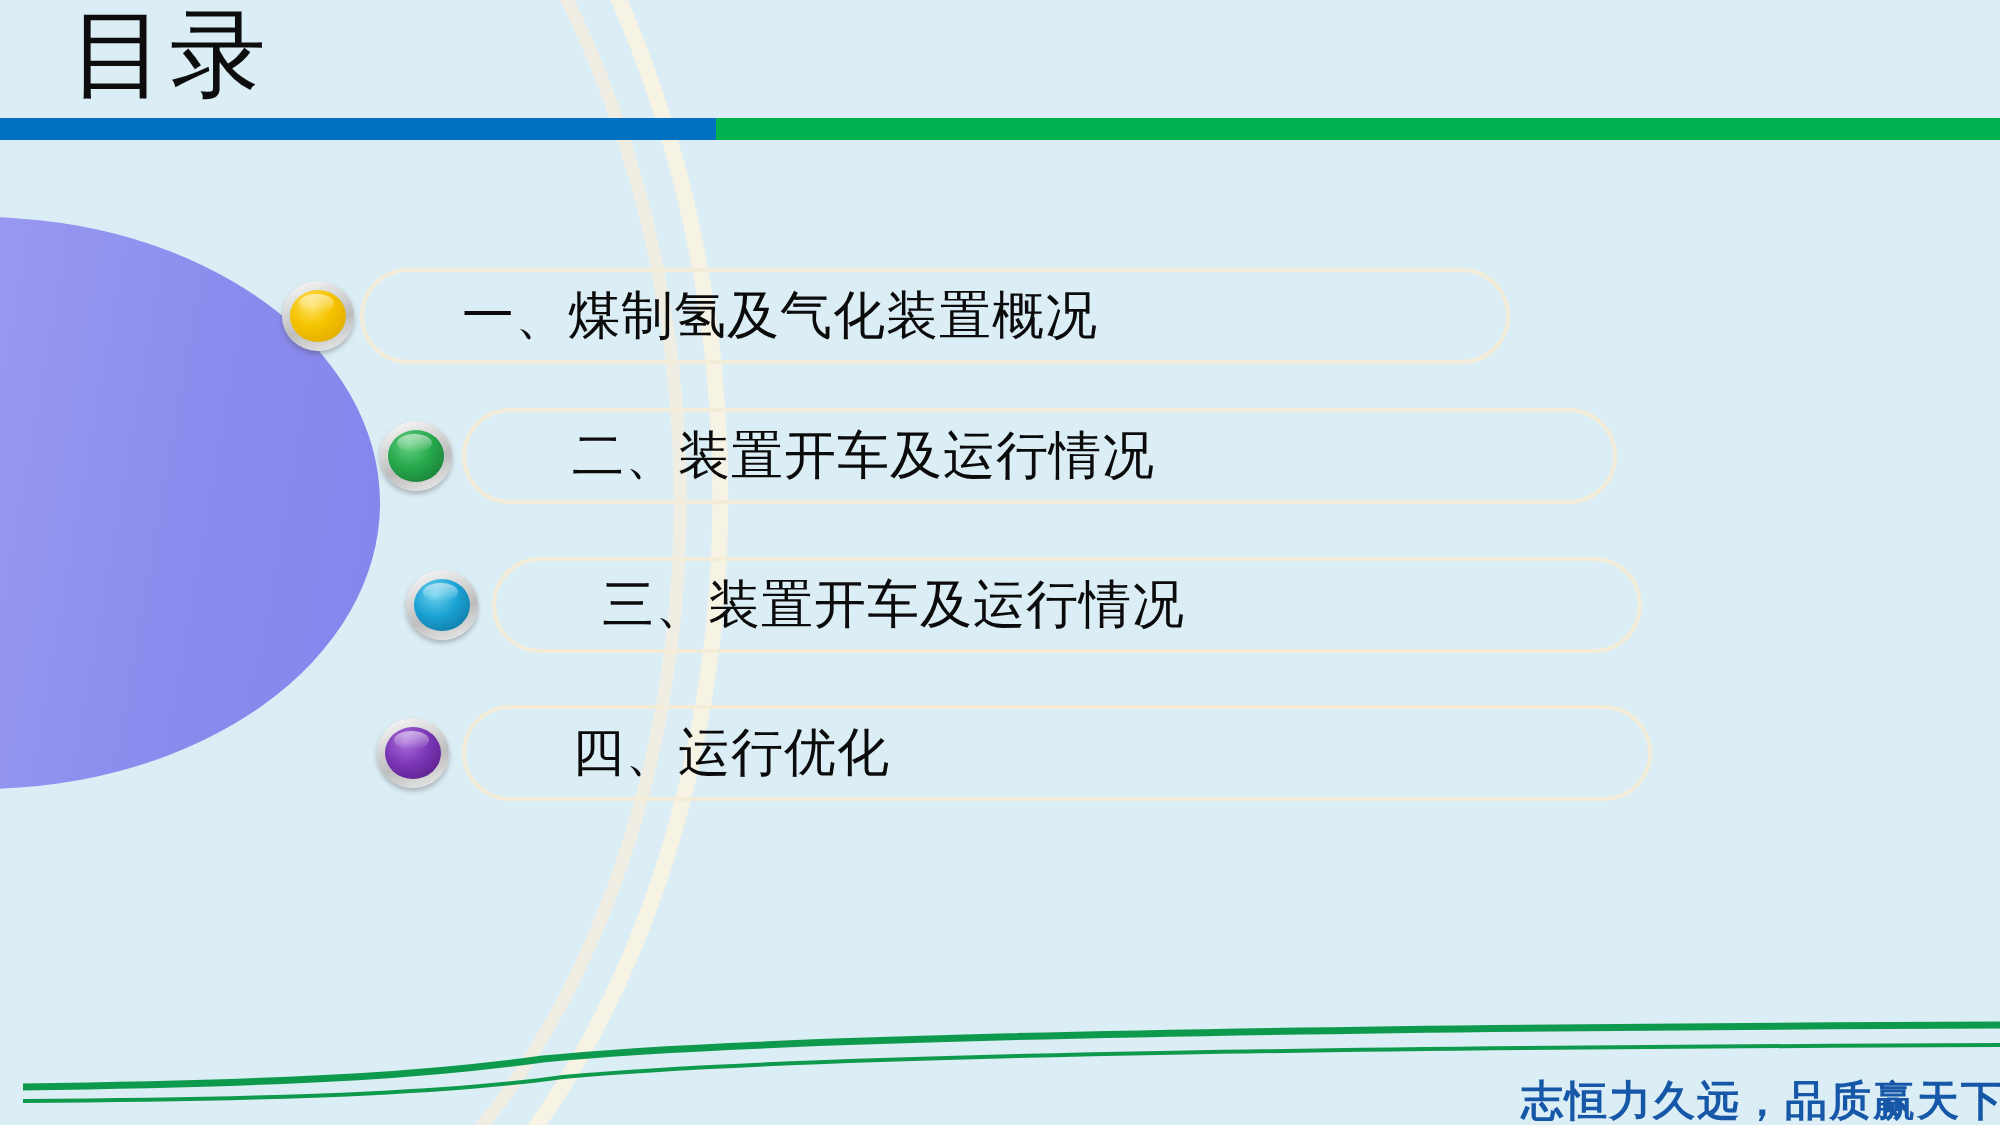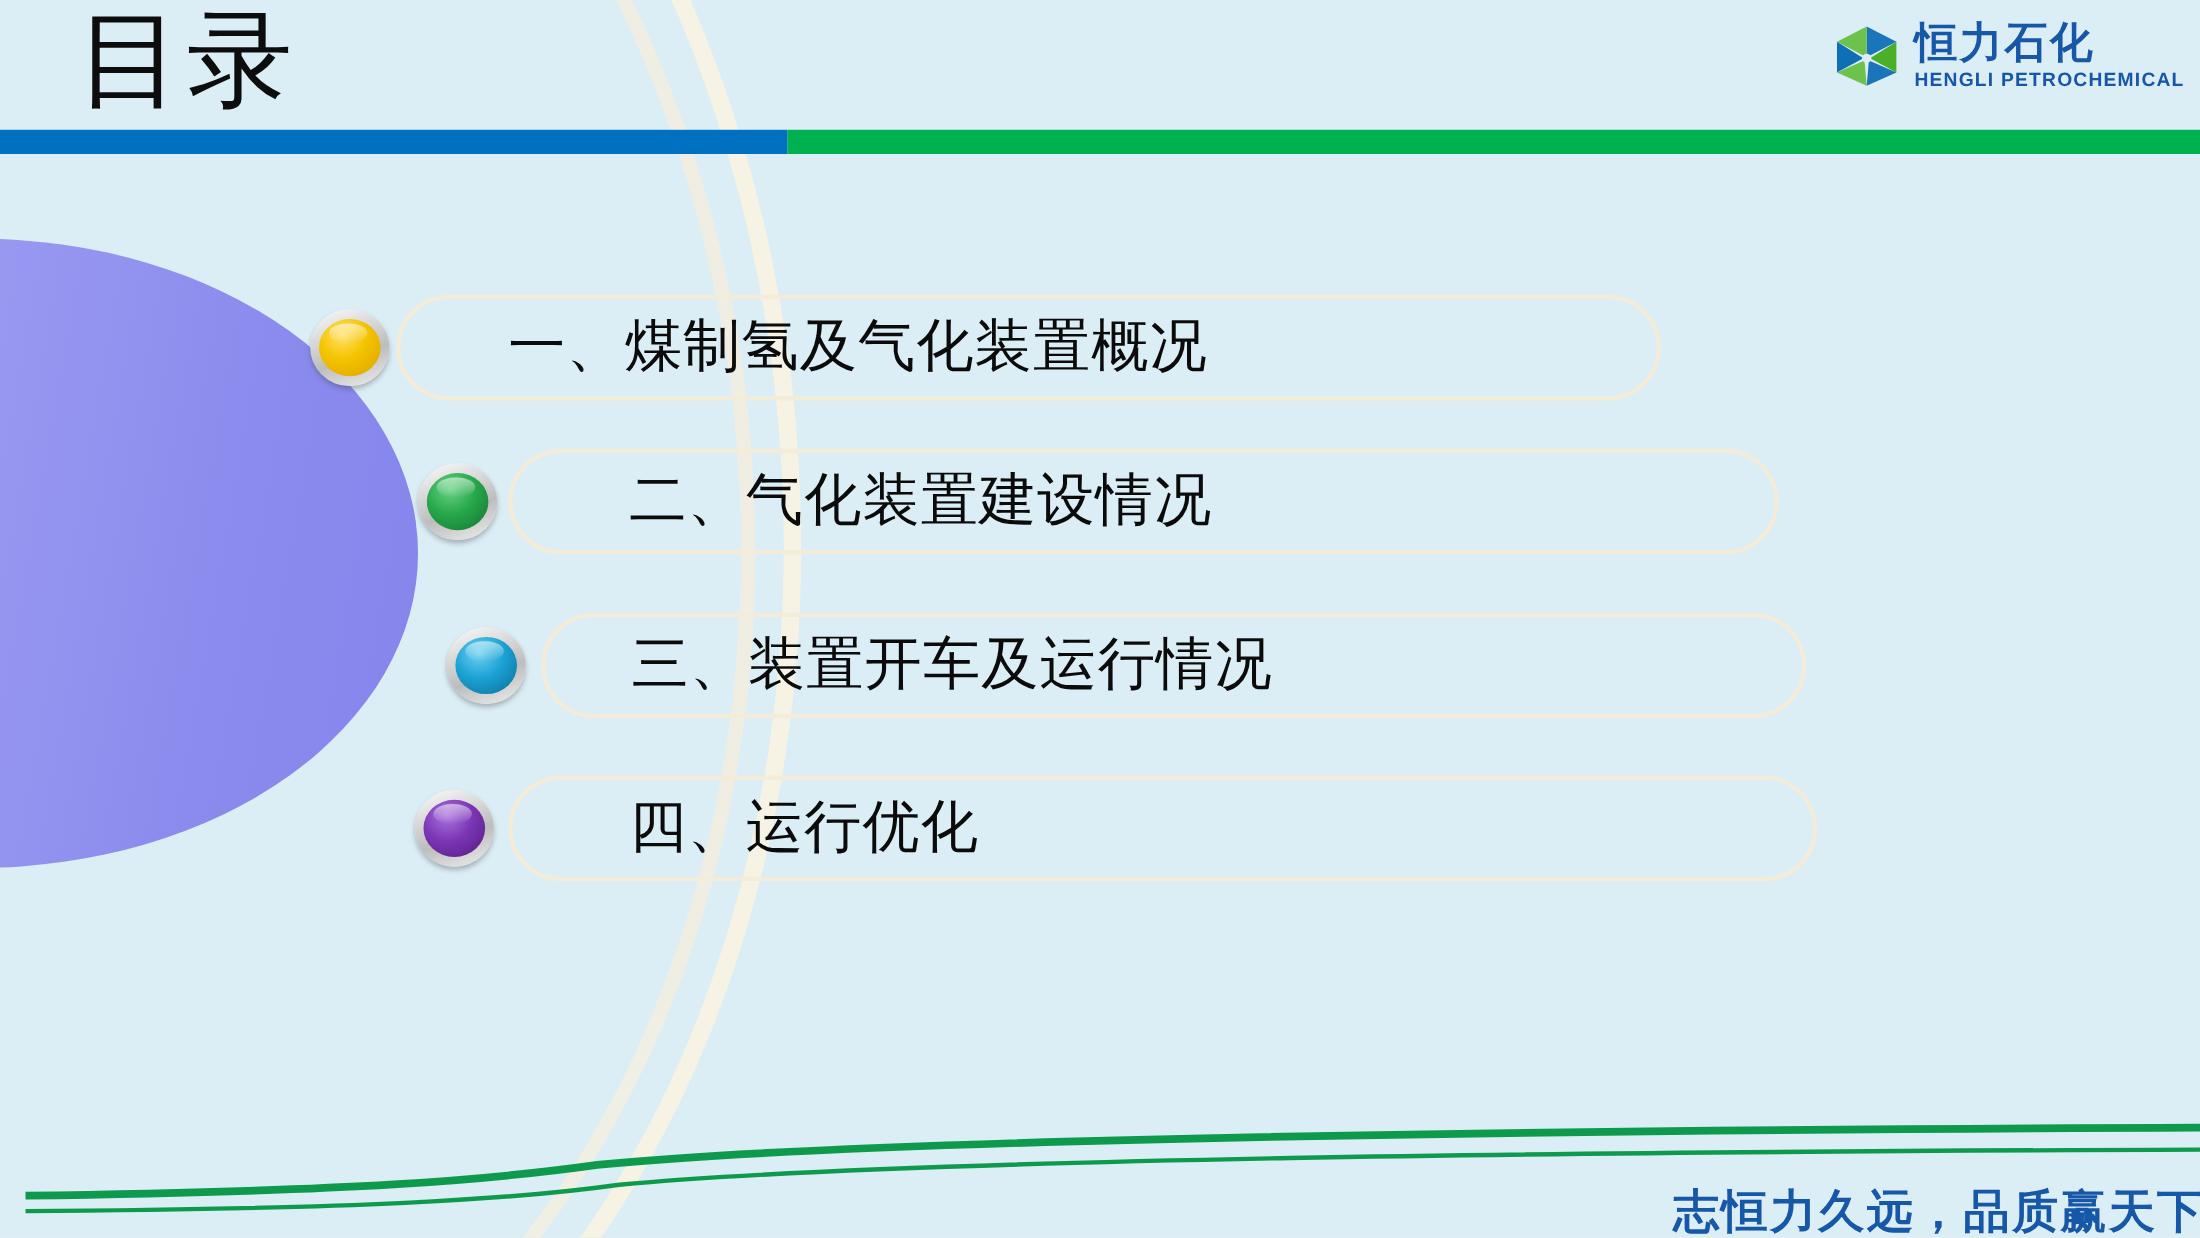--- a/index.html
+++ b/index.html
@@ -118,66 +118,49 @@
 
 <div id="slide">
 
   <div class="arc-outer"></div>
   <div class="arc-inner"></div>
   <div class="semi"></div>
 
   <div class="header">
     <div class="slide-title">目录</div>
 
-    <div class="logo">
-      <span class="logo-mark">
-        <svg viewBox="0 0 62 58" width="62" height="58" aria-hidden="true">
-          <polygon points="31,2 58,16 31,30" fill="#1B75BB"></polygon>
-          <polygon points="31,2 4,16 31,30" fill="#6CC24A"></polygon>
-          <polygon points="4,16 4,44 28,31" fill="#0F6FB5"></polygon>
-          <polygon points="58,16 58,44 34,31" fill="#4CAF28"></polygon>
-          <polygon points="4,44 31,56 29,33" fill="#6CC24A"></polygon>
-          <polygon points="58,44 31,56 33,33" fill="#1B75BB"></polygon>
-          <circle cx="31" cy="31" r="4.2" fill="#dbedf5"></circle>
-        </svg>
-      </span>
-      <span class="logo-text">
-        <span class="logo-cn">恒力石化</span>
-        <span class="logo-en">HENGLI PETROCHEMICAL</span>
-      </span>
-    </div>
   </div>
 
   <div class="bar-blue"></div>
   <div class="bar-green"></div>
 
   <div class="items">
 
     <div class="item">
       <div class="pill" style="left:360px;top:268px;width:1150px;"></div>
       <div class="bullet b-gold" style="left:282px;top:281px;">
           <i></i>
         </div>
       <div class="item-label" style="left:462px;top:281px;line-height:70px;">一、煤制氢及气化装置概况</div>
     </div>
 
     <div class="item">
       <div class="pill" style="left:462px;top:408px;width:1155px;"></div>
       <div class="bullet b-green" style="left:380px;top:421px;">
           <i></i>
         </div>
-      <div class="item-label" style="left:572px;top:421px;line-height:70px;">二、气化装置建设情况</div>
+      <div class="item-label" style="left:572px;top:421px;line-height:70px;">二、装置开车及运行情况</div>
     </div>
 
     <div class="item">
       <div class="pill" style="left:492px;top:557px;width:1150px;"></div>
       <div class="bullet b-cyan" style="left:406px;top:570px;">
           <i></i>
         </div>
-      <div class="item-label" style="left:574px;top:570px;line-height:70px;">三、装置开车及运行情况</div>
+      <div class="item-label" style="left:602px;top:570px;line-height:70px;">三、装置开车及运行情况</div>
     </div>
 
     <div class="item">
       <div class="pill" style="left:462px;top:705px;width:1190px;"></div>
       <div class="bullet b-purple" style="left:377px;top:718px;">
           <i></i>
         </div>
       <div class="item-label" style="left:572px;top:718px;line-height:70px;">四、运行优化</div>
     </div>
 

